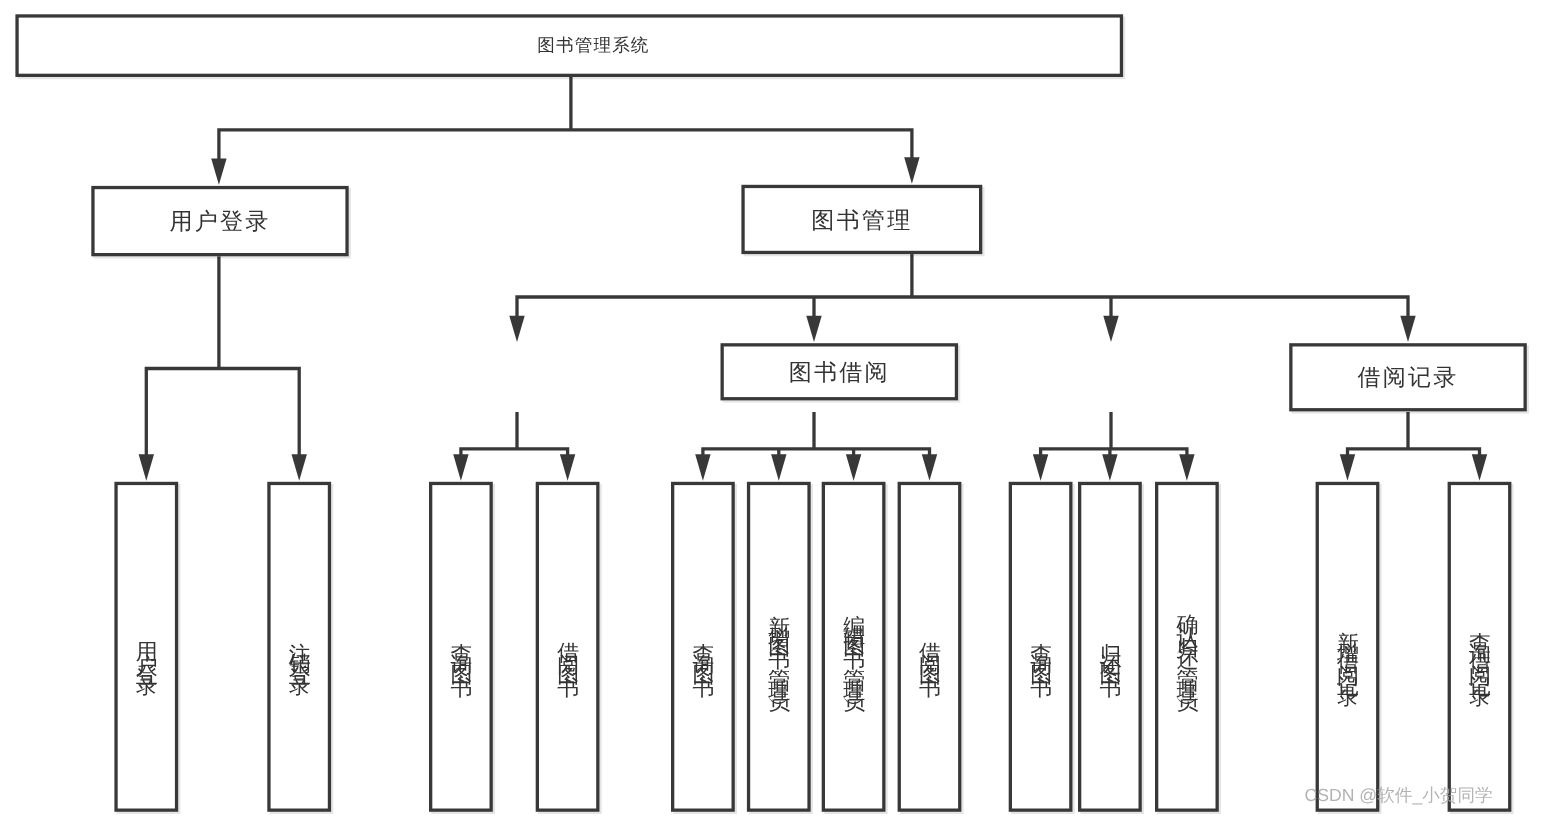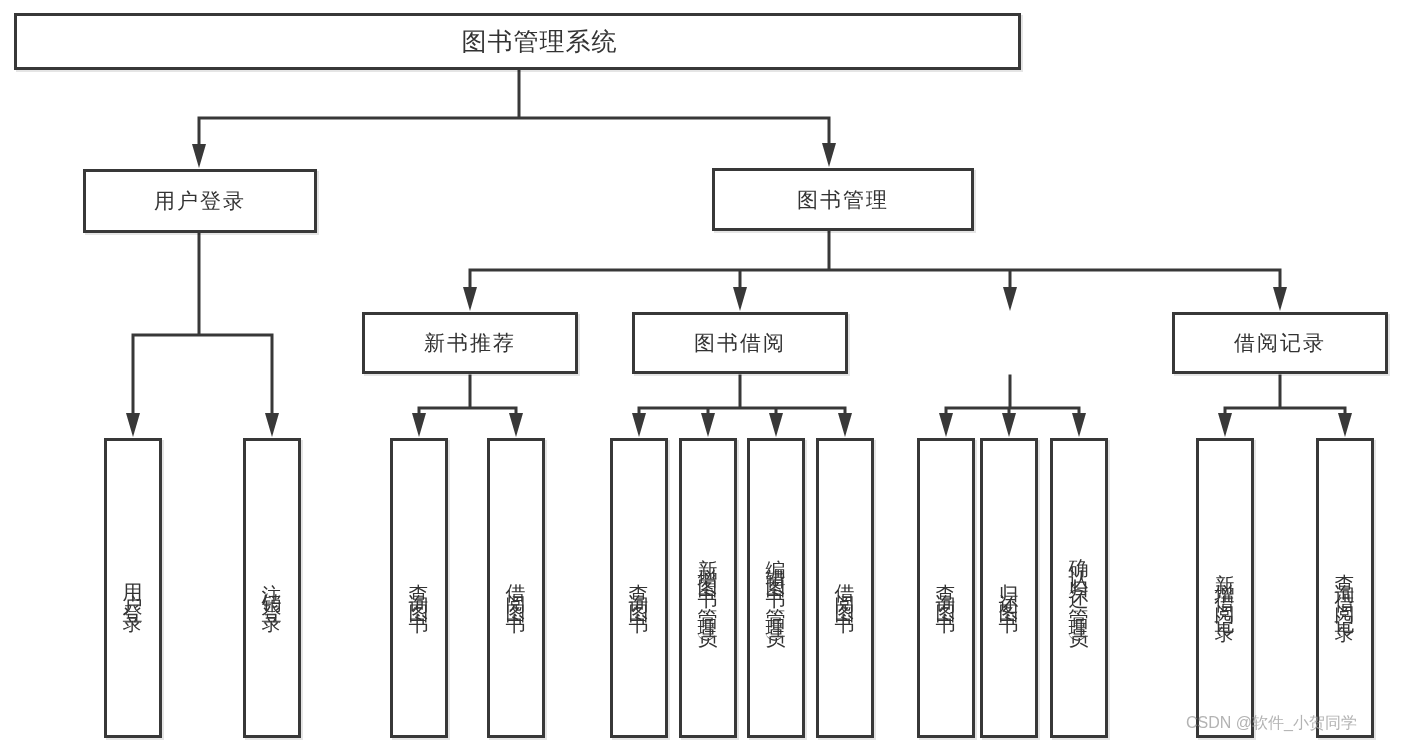--- a/index.html
+++ b/index.html
@@ -17,21 +17,21 @@
   .box{
     position:absolute;
     background:var(--box-bg,#ffffff);
     border:3px solid var(--border,#383838);
     box-shadow:2px 2px 0 rgba(0,0,0,0.10);
     display:flex;align-items:center;justify-content:center;
     box-sizing:border-box;
     font-size:21px;letter-spacing:2px;
     white-space:nowrap;
   }
-  .box.root{font-size:25px;letter-spacing:1px;padding-left:44px;}
+  .box.root{font-size:16px;letter-spacing:1px;padding-left:44px;}
   .leaf{
     position:absolute;
     top:438px;width:58px;height:300px;
     background:var(--box-bg,#ffffff);
     border:3px solid var(--border,#383838);
     box-shadow:2px 2px 0 rgba(0,0,0,0.10);
     display:flex;align-items:center;justify-content:center;
     box-sizing:border-box;
   }
   .vtext{
@@ -89,24 +89,23 @@
     <polygon points="1072,413 1086,413 1079,437"></polygon>
 
     <path d="M1280 376 V408 M1225 408 H1345 M1225 408 V416 M1345 408 V416"></path>
     <polygon points="1218,413 1232,413 1225,437"></polygon>
     <polygon points="1338,413 1352,413 1345,437"></polygon>
   </svg>
 
   <div class="box root" style="left:14px;top:13px;width:1007px;height:57px;">图书管理系统</div>
 
   <div class="box" style="left:83px;top:169px;width:234px;height:64px;">用户登录</div>
-  <div class="box" style="left:712px;top:168px;width:262px;height:63px;">图书管理</div>
+  <div class="box" style="left:674px;top:168px;width:219px;height:63px;">图书管理</div>
 
-  <div class="box" style="left:362px;top:312px;width:216px;height:62px;">新书推荐</div>
-  <div class="box" style="left:632px;top:312px;width:216px;height:62px;">图书借阅</div>
+  <div class="box" style="left:655px;top:312px;width:216px;height:52px;">图书借阅</div>
   <div class="box" style="left:1172px;top:312px;width:216px;height:62px;">借阅记录</div>
 
   <div class="leaf" style="left:104px;">
     <span class="vtext">用户登录</span>
   </div>
   <div class="leaf" style="left:243px;">
     <span class="vtext">注销登录</span>
   </div>
 
   <div class="leaf" style="left:390px;">

